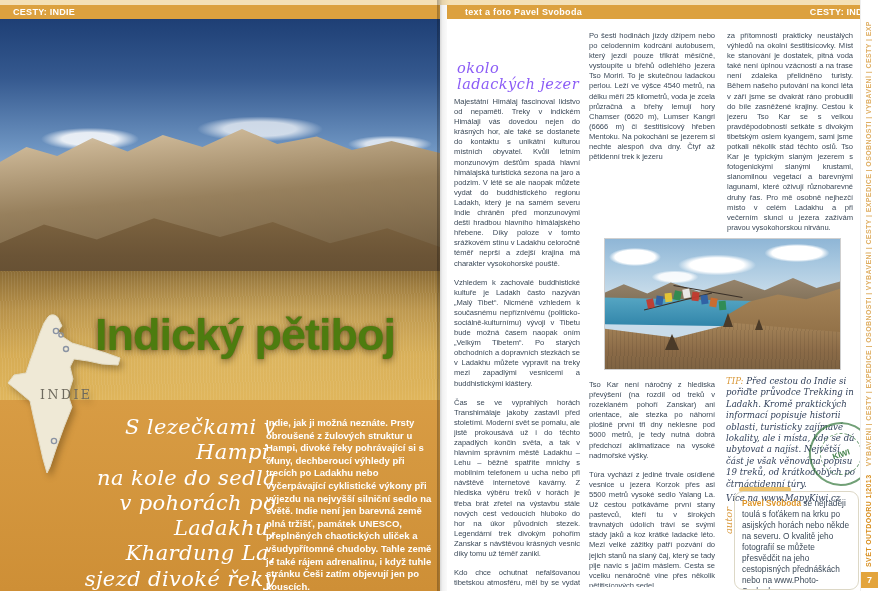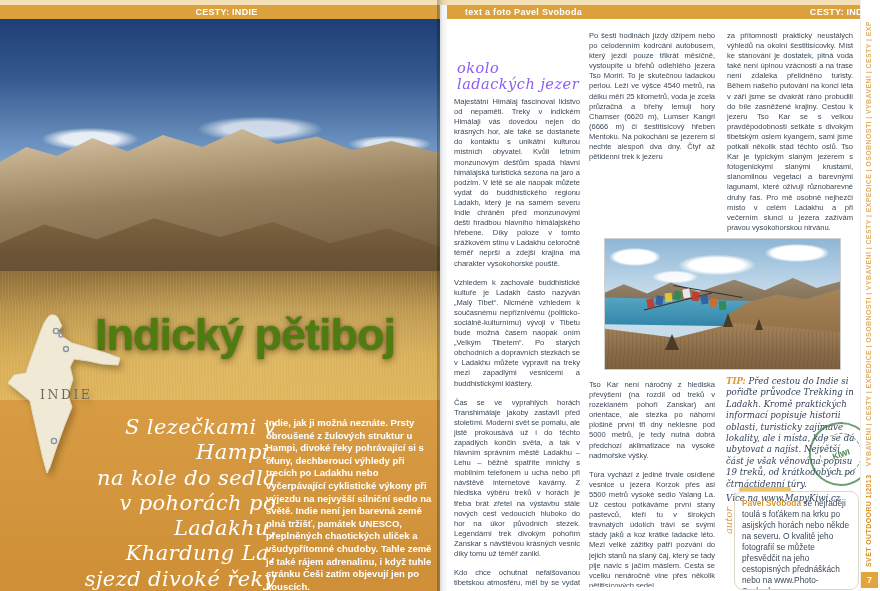--- a/index.html
+++ b/index.html
@@ -1,20 +1,20 @@
 <!DOCTYPE html>
 <html><head>
 <meta charset="utf-8">
 <style>
   html,body{margin:0;padding:0;background:#888;}
   #spread{position:relative;width:880px;height:591px;background:#fff;overflow:hidden;
           font-family:"Liberation Sans",sans-serif;}
   
   .strip-top{position:absolute;left:0;top:0;width:880px;height:5px;background:#F4E0B6;}
-  .bar{position:absolute;top:5px;height:16px;background:#DCA13F;color:#fff;font-size:9px;line-height:14px;text-align:center;}
+  .bar{position:absolute;top:5px;height:16px;background:#DCA13F;color:#fff;font-size:9px;line-height:14px;}
   .bar-left{left:0;width:440px;}
   .bar-right{left:447px;width:433px;}
   .bar .lbl{font-weight:600;letter-spacing:.3px;}
   .bar .val{font-weight:800;letter-spacing:.3px;}
   .bar-left .inner{padding-left:13px;}
   .bar-credit{position:absolute;left:18px;top:0;font-weight:600;}
   .bar-sec-right{position:absolute;right:8px;top:0;}
   
   .page-left{position:absolute;left:0;top:19px;width:440px;height:572px;overflow:hidden;}
   .sky{position:absolute;left:0;top:0;width:440px;height:235px;
@@ -83,21 +83,21 @@
        background:repeating-linear-gradient(92deg,rgba(0,0,0,.08) 0 1px,transparent 1px 4px),
                   linear-gradient(180deg,#AD8C5E,#8A6A47 70%,#7E6342);
        clip-path:polygon(0 28%,30% 44%,55% 18%,100% 34%,100% 100%,0 100%);}
   .cairn{position:absolute;background:#4A3A28;}
   .flags{position:absolute;left:38px;top:44px;width:110px;height:48px;}
   .flag{position:absolute;width:7px;height:9px;opacity:.95;}
   .flag-line{position:absolute;width:70px;height:1px;background:#3A3028;}
   
   .tip{position:absolute;left:279px;top:357px;width:134px;color:#31405A;
        font-family:"DejaVu Serif",serif;font-style:italic;font-size:8.6px;line-height:11.4px;}
-  .tip-label{color:#D9993B;font-weight:700;}
+  .tip-label{color:#D9993B;font-weight:400;}
   .tip-more{margin-top:3px;}
   .stamp{position:absolute;left:362px;top:403px;width:60px;height:60px;border-radius:50%;
        border:2.5px solid rgba(46,115,54,.75);transform:rotate(-18deg);opacity:.9;
        display:flex;align-items:center;justify-content:center;}
   .stamp-inner{width:40px;height:40px;border-radius:50%;border:1px dashed rgba(46,115,54,.75);
        display:flex;align-items:center;justify-content:center;color:#2E7336;font-size:8px;font-weight:700;}
   
   .author-box{position:absolute;left:287px;top:472px;width:125px;height:99px;
        border:1px solid #DDD8C6;border-radius:9px;padding:6px 7px;box-sizing:border-box;
        color:#3C4A59;font-size:8.3px;line-height:11px;overflow:hidden;}

